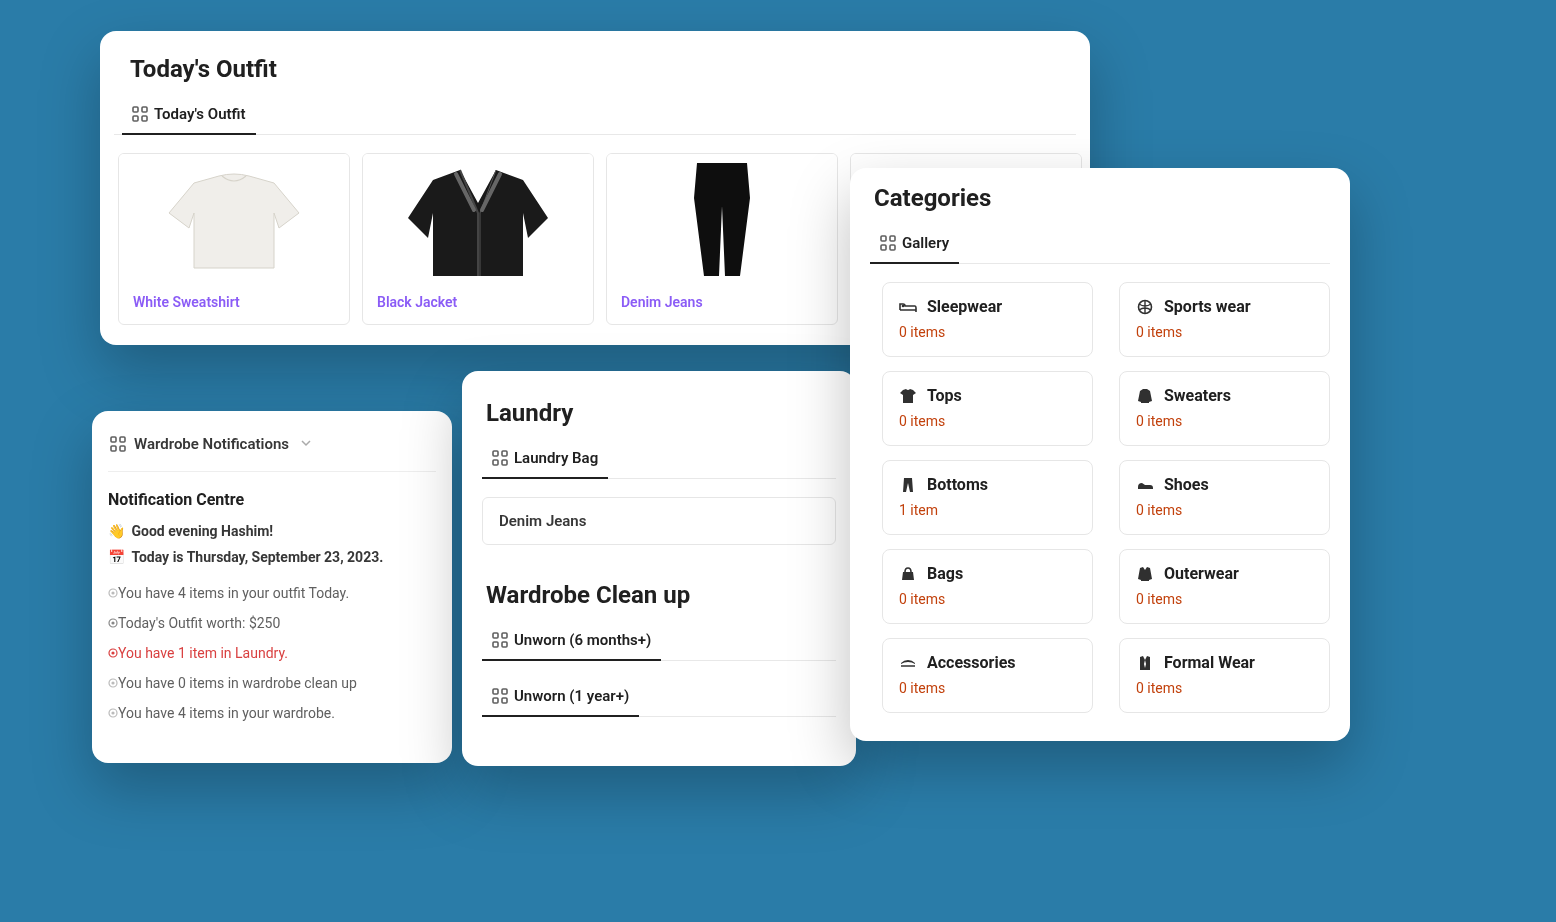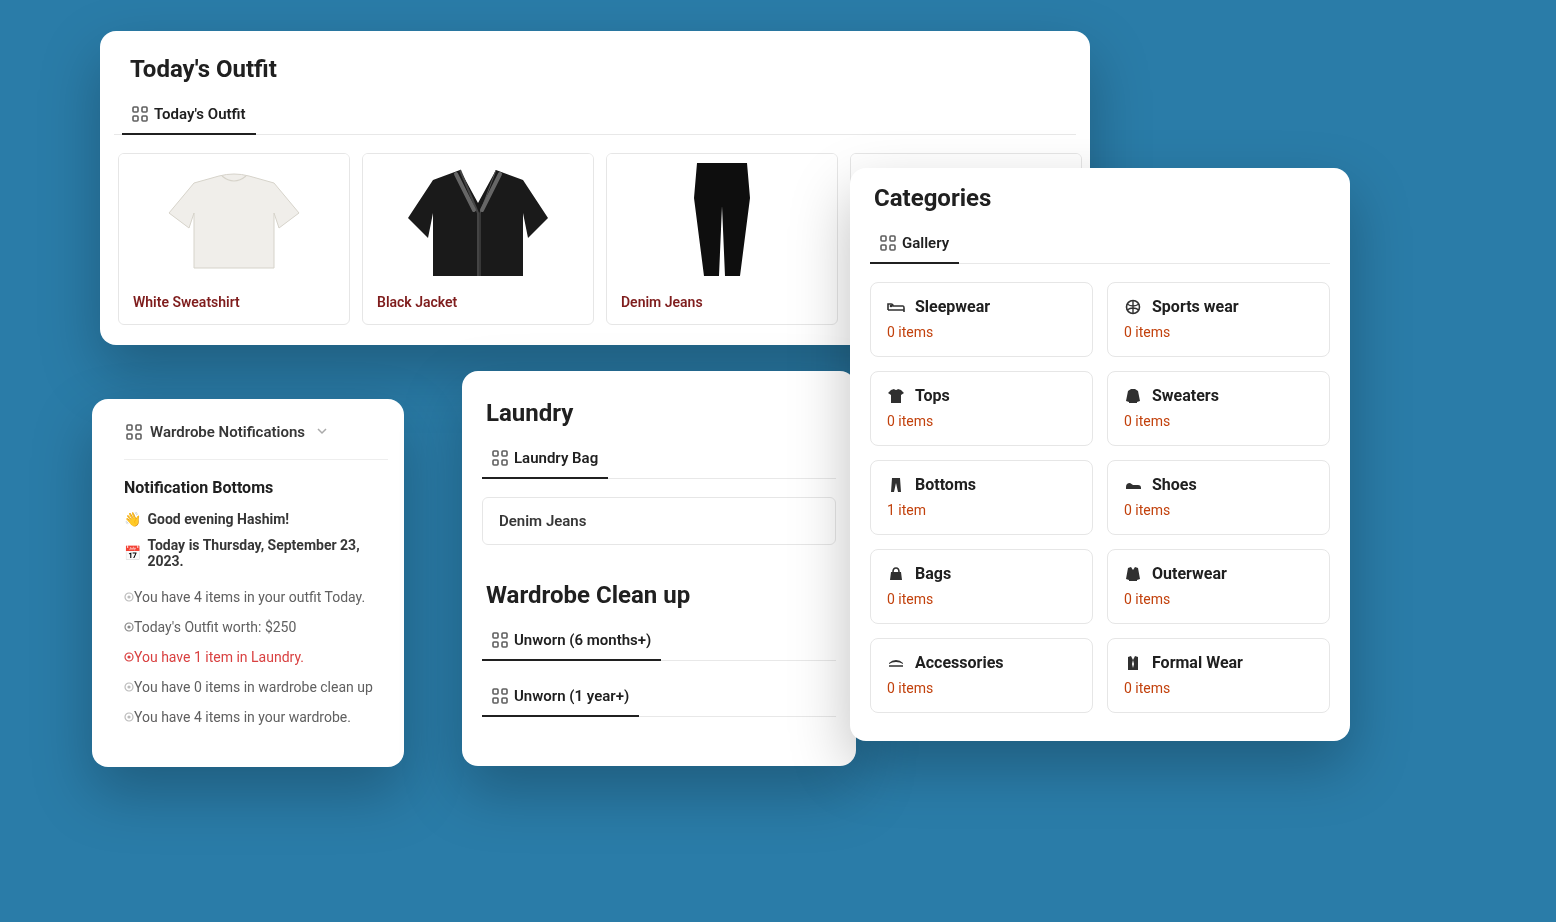--- a/index.html
+++ b/index.html
@@ -75,33 +75,33 @@
     .outfit-img {
       height: 128px;
       display: flex;
       align-items: center;
       justify-content: center;
       background:#fff;
     }
     .outfit-label {
       font-size: 14px;
       font-weight: 600;
-      color: #7f1d1d;
+      color: #8b5cf6;
       padding: 12px 14px 14px;
     }
     .outfit-label.cut {
       color: #2680b4;
       padding:12px 4px 14px;
     }
     
     .notif-panel {
-      top: 399px;
+      top: 411px;
       left: 92px;
-      width: 312px;
-      padding: 18px 16px 28px 32px;
+      width: 360px;
+      padding: 18px 16px 28px 16px;
     }
     .notif-header {
       display:flex;
       align-items:center;
       gap:8px;
       font-size:15px;
       font-weight:600;
       color:#373737;
       padding: 6px 2px 18px 2px;
       border-bottom:1px solid #eee;
@@ -178,20 +178,21 @@
     .cat-grid {
       display:grid;
       grid-template-columns: 1fr 1fr;
       gap:14px;
       margin-top:4px;
     }
     .cat-card {
       border:1px solid #e6e6e6;
       border-radius:8px;
       padding:14px 16px 16px 16px;
+      margin-left:12px;
     }
     .cat-title {
       display:flex;
       align-items:center;
       gap:10px;
       font-size:16px;
       font-weight:700;
       color:#202020;
       margin-bottom:8px;
     }
@@ -278,21 +279,21 @@
         </svg>
     </span>
     <span>Wardrobe Notifications</span>
     <span class="chev">
       <svg width="10" height="10" viewBox="0 0 10 10">
           <path d="M1 3 L5 7 L9 3" fill="none" stroke="#aaa" stroke-width="1.5"></path>
         </svg>
     </span>
   </div>
   <div class="notif-body">
-    <div class="notif-subtitle">Notification Bottoms</div>
+    <div class="notif-subtitle">Notification Centre</div>
     <div class="notif-line">
       <span>👋</span>
       <span>Good evening Hashim!</span>
     </div>
     <div class="notif-line">
       <span>📅</span>
       <span>Today is Thursday, September 23, 2023.</span>
     </div>
     <div class="notif-list">
       <div class="notif-item">

